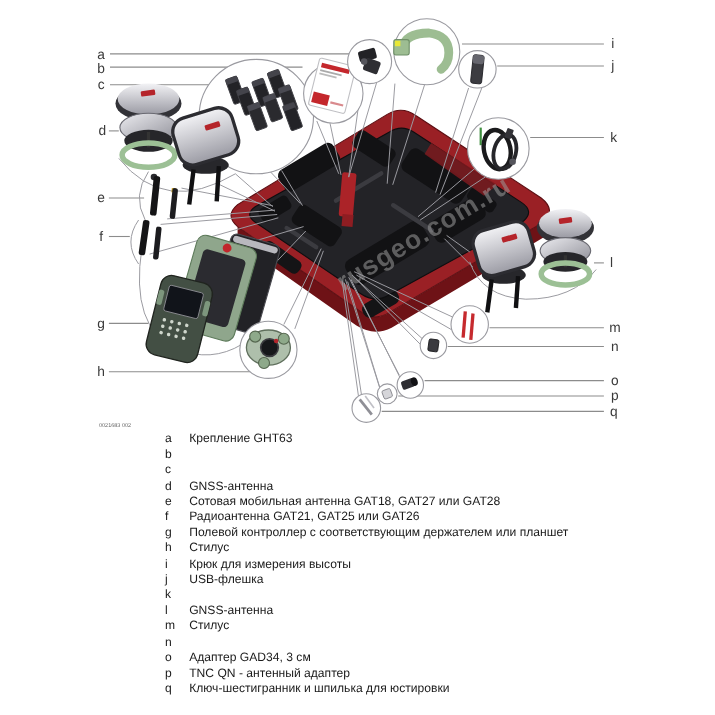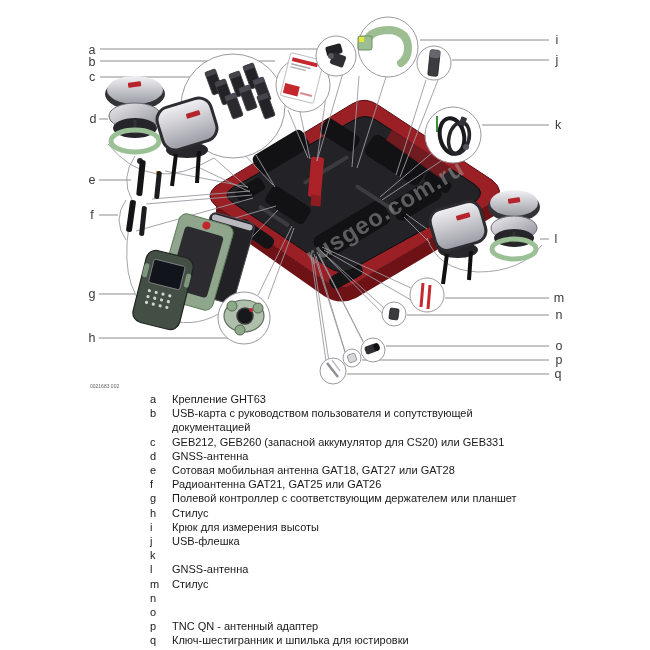--- a/index.html
+++ b/index.html
@@ -344,26 +344,24 @@
   </div>
 
   <div class="legend">
     <div class="lrow">
       <span class="lletter">a</span>
       <span class="ltext">Крепление GHT63</span>
     </div>
 
     <div class="lrow">
       <span class="lletter">b</span>
-      <span class="ltext">USB-карта с руководством пользователя и сопутствующей документацией</span>
     </div>
 
     <div class="lrow">
       <span class="lletter">c</span>
-      <span class="ltext">GEB212, GEB260 (запасной аккумулятор для CS20) или GEB331</span>
     </div>
 
     <div class="lrow">
       <span class="lletter">d</span>
       <span class="ltext">GNSS-антенна</span>
     </div>
 
     <div class="lrow">
       <span class="lletter">e</span>
       <span class="ltext">Сотовая мобильная антенна GAT18, GAT27 или GAT28</span>
@@ -407,20 +405,21 @@
       <span class="lletter">m</span>
       <span class="ltext">Стилус</span>
     </div>
 
     <div class="lrow">
       <span class="lletter">n</span>
     </div>
 
     <div class="lrow">
       <span class="lletter">o</span>
+      <span class="ltext">Адаптер GAD34, 3 см</span>
     </div>
 
     <div class="lrow">
       <span class="lletter">p</span>
       <span class="ltext">TNC QN - антенный адаптер</span>
     </div>
 
     <div class="lrow">
       <span class="lletter">q</span>
       <span class="ltext">Ключ-шестигранник и шпилька для юстировки</span>

